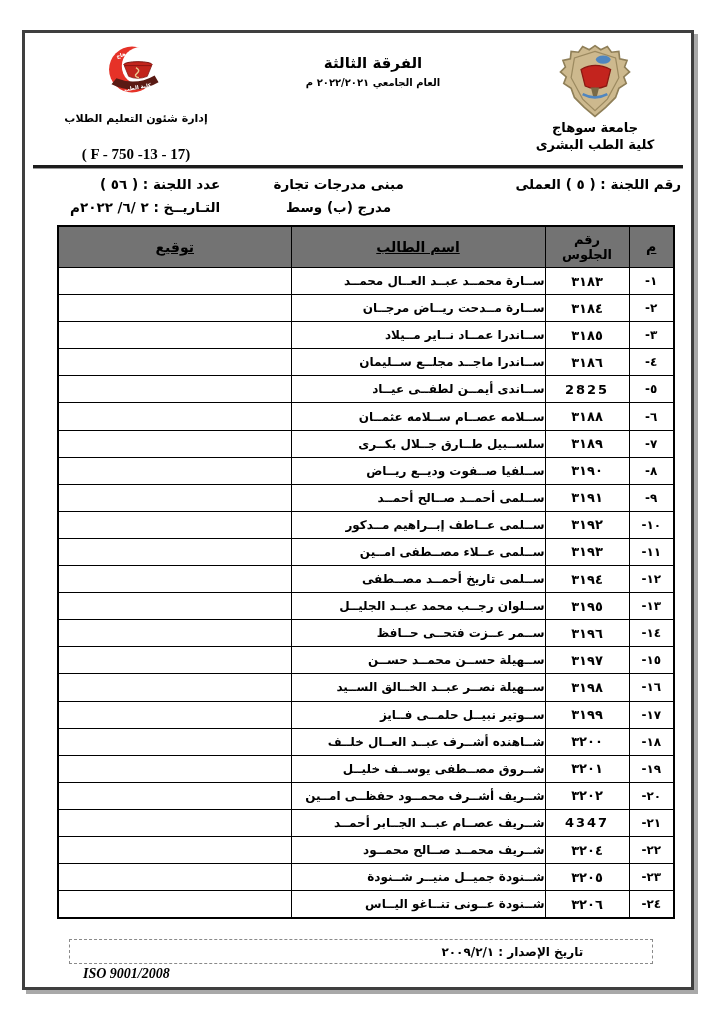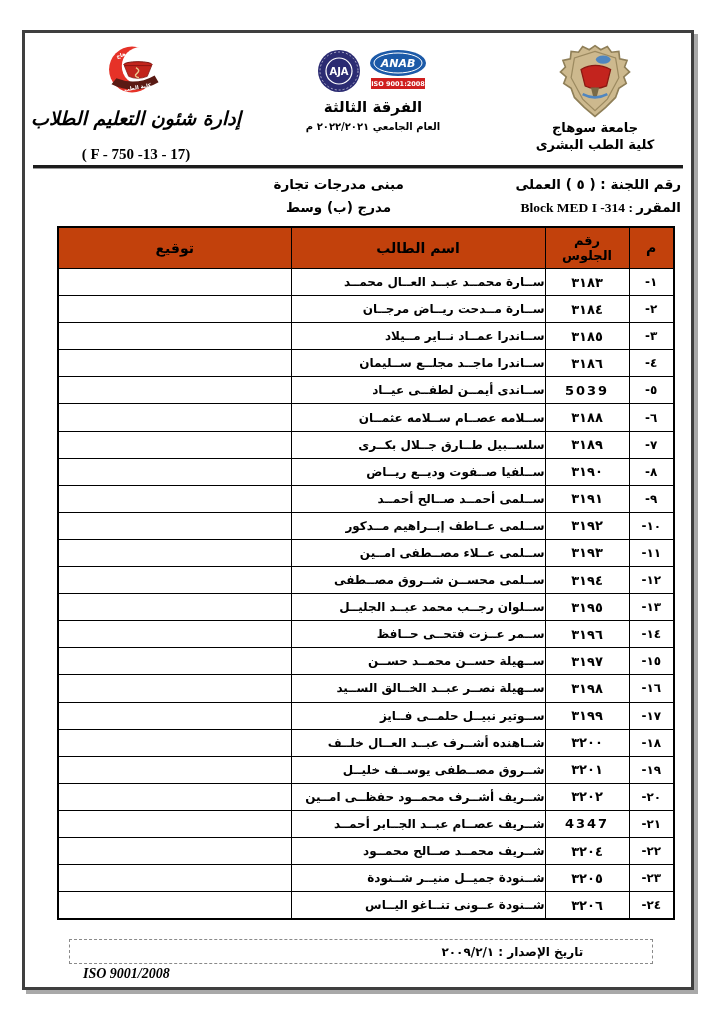--- a/index.html
+++ b/index.html
@@ -15,21 +15,21 @@
   }
   
   .hdr{display:flex;flex-direction:row;padding:8px 6px 0 6px;height:122px;}
   .hdr-col{display:flex;flex-direction:column;align-items:center;}
   .hdr-right{width:180px;padding-top:2px;}
   .hdr-center{flex:1;padding-top:8px;}
   .hdr-left{width:210px;padding-top:4px;}
   .hdr-line{font-size:13px;line-height:17px;text-align:center;}
   .grade-line{font-size:15px;margin-top:6px;}
   .year-line{font-size:10px;margin-top:2px;}
-  .dept-line{font-size:19px;margin-top:16px;font-style:italic;}
+  .dept-line{font-size:11px;margin-top:16px;}
   .form-code{direction:ltr;font-family:"Liberation Serif",serif;font-size:15px;font-weight:bold;margin-top:19px;}
   .logos-row{display:flex;gap:6px;align-items:flex-start;}
   
   .sep{
     margin:2px 8px 0 8px;height:3px;background:#1c1c1c;
     border-bottom:1px solid #999;
   }
   
   .info{display:flex;flex-direction:row;padding:7px 10px 4px 10px;font-size:13.5px;}
   .info .cell{display:flex;flex-direction:column;gap:7px;}
@@ -37,21 +37,21 @@
   .info-center{width:28%;text-align:center;}
   .info-left{width:33%;text-align:right;padding-right:28px;box-sizing:border-box;}
   .course-line{font-family:"Liberation Serif","DejaVu Sans",serif;}
   
   table.sheet{
     border-collapse:collapse;margin:6px 16px 0 auto;width:618px;
     table-layout:fixed;
   }
   table.sheet th,table.sheet td{border:1px solid #000;}
   table.sheet{border:2px solid #000;}
-  th.h{background:#c2410c;height:38px;font-size:14px;border-bottom:2px solid #000;}
+  th.h{background:#737373;height:38px;font-size:14px;border-bottom:2px solid #000;text-decoration:underline;}
   th.h .narrow{display:inline-block;width:54px;line-height:15px;font-size:13px;}
   col.c-no{width:45px;}
   col.c-seat{width:84px;}
   col.c-name{width:254px;}
   col.c-sig{width:233px;}
   td{height:26.1px;padding:0;}
   td.no-cell{font-size:12px;text-align:center;letter-spacing:1px;}
   td.seat-cell{font-size:13px;text-align:center;letter-spacing:2px;}
   td.name-cell{font-size:12px;text-align:right;white-space:nowrap;overflow:hidden;}
   td.sig-cell{background:#fff;}
@@ -84,35 +84,20 @@
         <ellipse cx="55" cy="20" rx="9" ry="5" fill="#4f86c0"></ellipse>
         <path d="M28 32 Q45 22 64 32 L59 52 Q45 58 33 52 Z" stroke="#8a1812" stroke-width="1.5" fill="#c3241e"></path>
         <path d="M40 54 L50 54 L47 66 L43 66 Z" fill="#7a6a45"></path>
         <path d="M30 62 Q45 70 60 62" stroke="#4f86c0" stroke-width="3" fill="none"></path>
       </svg>
       <div class="hdr-line">جامعة سوهاج</div>
       <div class="hdr-line">كلية الطب البشرى</div>
     </div>
 
     <div class="hdr-col hdr-center">
-      <div class="logos-row">
-        <svg width="62" height="42" viewBox="0 0 62 42">
-          <ellipse cx="31" cy="14" rx="28" ry="13" fill="#1c5aa8"></ellipse>
-          <ellipse cx="31" cy="14" rx="24" ry="10" fill="none" stroke="#ffffff" stroke-width="1"></ellipse>
-          <text x="31" y="18" font-size="11" font-style="italic" fill="#ffffff" text-anchor="middle">ANAB</text>
-          <rect x="4" y="29" width="54" height="11" fill="#cf1f1f"></rect>
-          <text x="31" y="37" font-size="6.5" fill="#ffffff" text-anchor="middle">ISO 9001:2008</text>
-        </svg>
-        <svg width="44" height="44" viewBox="0 0 44 44">
-          <circle cx="22" cy="22" r="21" fill="#2b2b72"></circle>
-          <circle cx="22" cy="22" r="13" fill="none" stroke="#ffffff" stroke-width="1.2"></circle>
-          <circle cx="22" cy="22" r="19" fill="none" stroke="#ffffff" stroke-width="0.6" stroke-dasharray="2 2"></circle>
-          <text x="22" y="26" font-size="10" fill="#ffffff" text-anchor="middle">AJA</text>
-        </svg>
-      </div>
       <div class="hdr-line grade-line">الفرقة الثالثة</div>
       <div class="hdr-line year-line">العام الجامعي ٢٠٢٢/٢٠٢١ م</div>
     </div>
 
     <div class="hdr-col hdr-left">
       <svg width="126" height="76" viewBox="0 0 168 100">
         <circle cx="76" cy="50" r="47" fill="#e63228"></circle>
         <circle cx="94" cy="43" r="39" fill="#ffffff"></circle>
         <path d="M34 80 Q 82 104 130 76 L 122 62 Q 84 84 44 68 Z" fill="#5a1a14"></path>
         <ellipse cx="88" cy="40" rx="29" ry="6" stroke="#7a120e" stroke-width="2" fill="#c2241c"></ellipse>
@@ -124,25 +109,28 @@
       <div class="hdr-line dept-line">إدارة شئون التعليم الطلاب</div>
       <div class="form-code">( F - 750 -13 - 17)</div>
     </div>
   </div>
 
   <div class="sep"></div>
 
   <div class="info">
     <div class="cell info-right">
       <div>رقم اللجنة : ( ٥ ) العملى</div>
-      <div class="course-line">المقرر : Block MED I -314</div>
     </div>
     <div class="cell info-center">
       <div>مبنى مدرجات تجارة</div>
       <div>مدرج (ب) وسط</div>
+    </div>
+    <div class="cell info-left">
+      <div>عدد اللجنة : ( ٥٦ )</div>
+      <div>التـاريــخ : ٢ /٦/ ٢٠٢٢م</div>
     </div>
   </div>
 
   <table class="sheet">
     <colgroup>
       <col class="c-no">
         <col class="c-seat">
         <col class="c-name">
         <col class="c-sig">
     </colgroup>
@@ -178,21 +166,21 @@
 
     <tr>
       <td class="no-cell">٤-</td>
       <td class="seat-cell">٣١٨٦</td>
       <td class="name-cell">ســاندرا ماجــد مجلــع ســليمان</td>
       <td class="sig-cell"></td>
     </tr>
 
     <tr>
       <td class="no-cell">٥-</td>
-      <td class="seat-cell">5039</td>
+      <td class="seat-cell">2825</td>
       <td class="name-cell">ســاندى أيمــن لطفــى عيــاد</td>
       <td class="sig-cell"></td>
     </tr>
 
     <tr>
       <td class="no-cell">٦-</td>
       <td class="seat-cell">٣١٨٨</td>
       <td class="name-cell">ســلامه عصــام ســلامه عثمــان</td>
       <td class="sig-cell"></td>
     </tr>
@@ -228,21 +216,21 @@
     <tr>
       <td class="no-cell">١١-</td>
       <td class="seat-cell">٣١٩٣</td>
       <td class="name-cell">ســلمى عــلاء مصــطفى امــين</td>
       <td class="sig-cell"></td>
     </tr>
 
     <tr>
       <td class="no-cell">١٢-</td>
       <td class="seat-cell">٣١٩٤</td>
-      <td class="name-cell">ســلمى محســن شــروق مصــطفى</td>
+      <td class="name-cell">ســلمى تاريخ أحمــد مصــطفى</td>
       <td class="sig-cell"></td>
     </tr>
 
     <tr>
       <td class="no-cell">١٣-</td>
       <td class="seat-cell">٣١٩٥</td>
       <td class="name-cell">ســلوان رجــب محمد عبــد الجليــل</td>
       <td class="sig-cell"></td>
     </tr>
 

